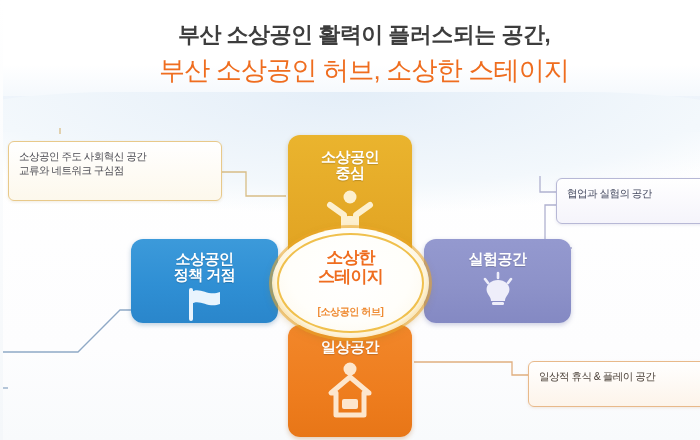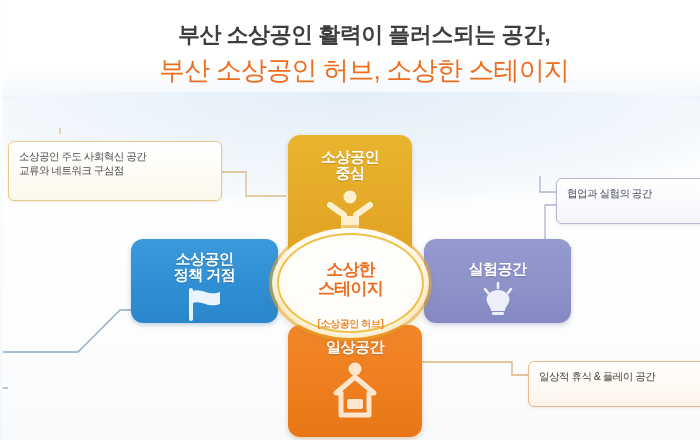--- a/index.html
+++ b/index.html
@@ -52,52 +52,51 @@
     text-shadow:0 1px 1px rgba(0,0,0,0.18);white-space:pre-line;}
   .card-icon{margin-top:4px;}
 
   #card-top{
     left:288px;top:135px;width:124px;height:150px;
     background:linear-gradient(180deg,#eab42e 0%,#e4a826 55%,#dfa01f 100%);
     padding-top:14px;box-sizing:border-box;
     box-shadow:0 2px 5px rgba(150,110,20,0.30);
   }
   #card-bottom{
-    left:288px;top:325px;width:134px;height:112px;
+    left:288px;top:325px;width:124px;height:112px;
     background:linear-gradient(180deg,#f2872a 0%,#ee7d1e 60%,#e87617 100%);
     padding-top:14px;box-sizing:border-box;
     box-shadow:0 2px 5px rgba(170,90,15,0.30);
   }
   #card-left{
     left:131px;top:239px;width:147px;height:84px;
     background:linear-gradient(180deg,#3c9ada 0%,#2f8fd4 55%,#2a86cb 100%);
     padding-top:12px;box-sizing:border-box;
     box-shadow:0 2px 5px rgba(25,85,140,0.28);
   }
   #card-right{
     left:424px;top:239px;width:147px;height:84px;
     background:linear-gradient(180deg,#9499cf 0%,#8d92c9 55%,#8489c3 100%);
     padding-top:12px;box-sizing:border-box;
     box-shadow:0 2px 5px rgba(80,85,150,0.28);
-    justify-content:flex-end;
   }
 
   
   #hub-ring{
     position:absolute;left:272px;top:228px;width:157px;height:110px;z-index:4;
     border-radius:50%;
     background:radial-gradient(ellipse at 50% 42%,#ffffff 0%,#fffdf6 52%,#fdf3da 68%,#f6cf72 82%,#eeb43a 92%,#e6a422 100%);
     box-shadow:0 0 0 3px rgba(236,168,40,0.55), 0 3px 8px rgba(170,120,25,0.35);
     display:flex;align-items:center;justify-content:center;
   }
   #hub-inner{
     width:143px;height:96px;border-radius:50%;
     background:radial-gradient(ellipse at 50% 40%,#ffffff 0%,#fffefa 60%,#fdf6e6 100%);
     border:2px solid #f0c04d;
-    display:flex;flex-direction:column;align-items:center;justify-content:flex-end;
+    display:flex;flex-direction:column;align-items:center;justify-content:center;
   }
   .hub-title{font-size:17px;font-weight:bold;color:#ef6d1f;line-height:19px;
     letter-spacing:-0.8px;text-align:center;white-space:pre-line;
     text-shadow:0 1px 0 rgba(255,255,255,0.9);}
   .hub-sub{font-size:10px;font-weight:bold;color:#ef8b33;margin-top:19px;letter-spacing:-0.4px;}
 
   
   .callout{position:absolute;z-index:5;box-sizing:border-box;
     border-radius:6px;padding:7px 10px 23px 10px;
     font-size:10.5px;line-height:14px;letter-spacing:-0.5px;white-space:pre-line;}

